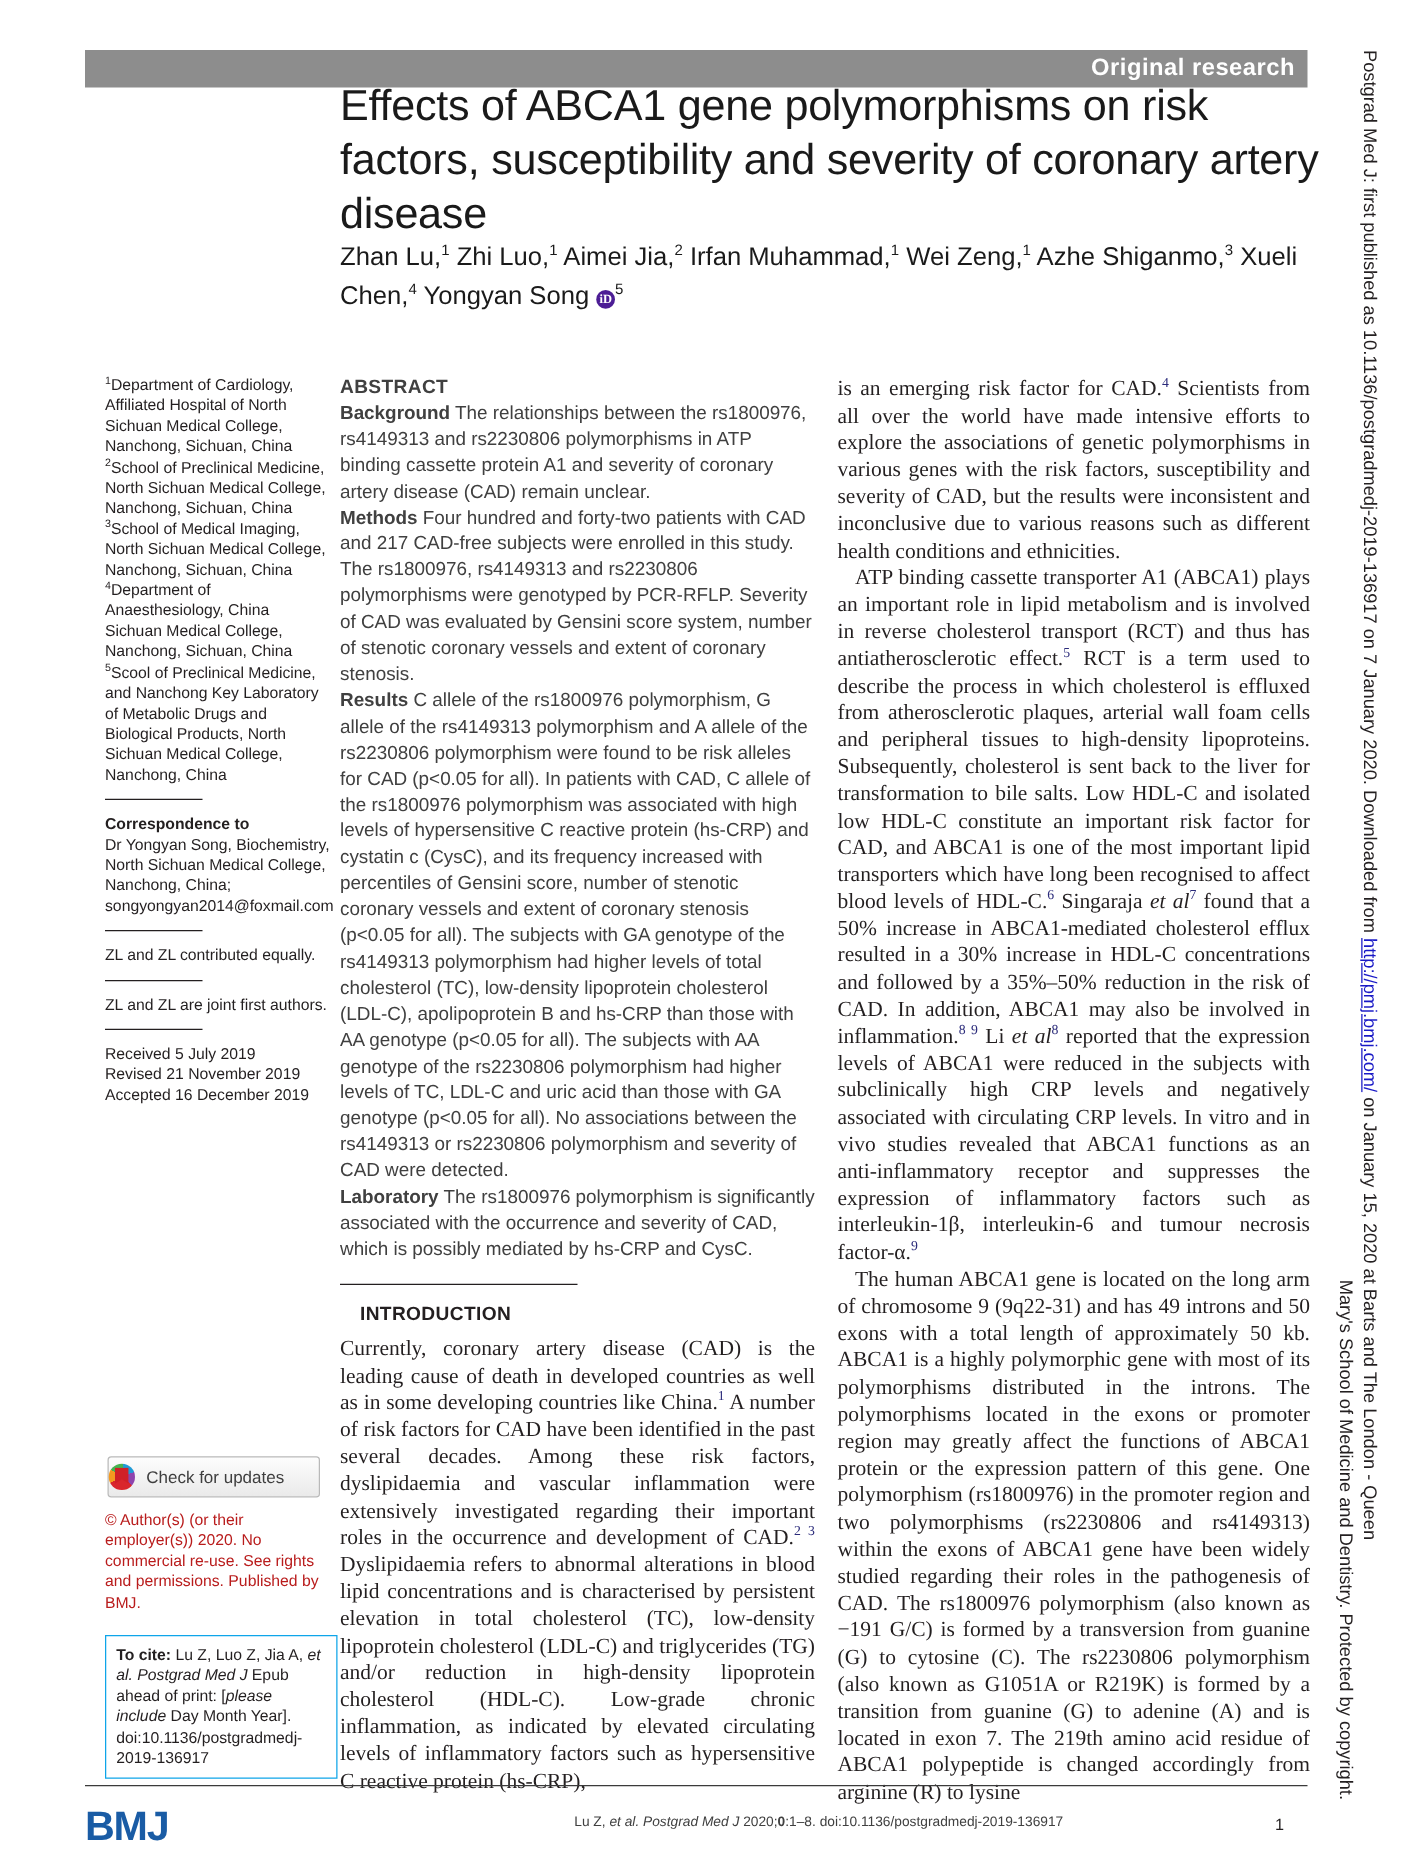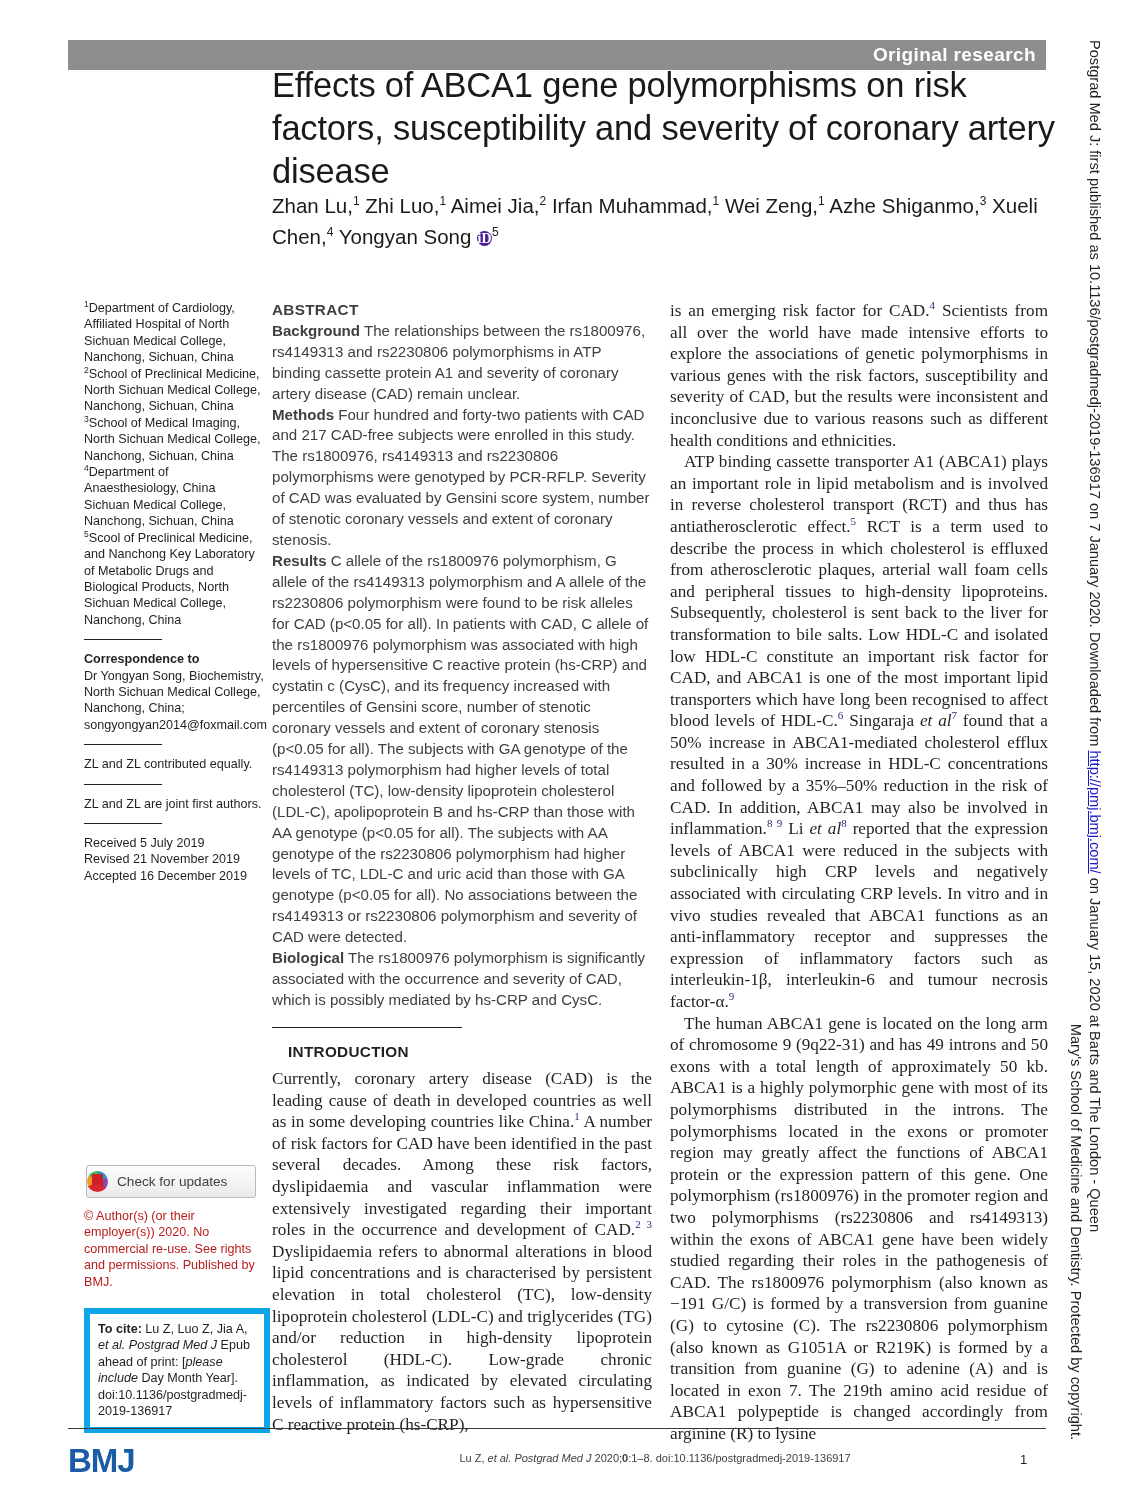--- a/index.html
+++ b/index.html
@@ -59,21 +59,21 @@
     line-height: 31px;
     color: #1a1a1a;
   }
   #authors sup { font-size: 12px; vertical-align: super; line-height: 0; }
   .orcid {
     display: inline-block;
     width: 15px; height: 15px;
     border-radius: 50%;
     background: #4c1d95;
     color: #ffffff;
-    font-size: 14px;
+    font-size: 10px;
     font-weight: bold;
     text-align: center;
     line-height: 15px;
     vertical-align: 1px;
     font-family: "Liberation Serif", serif;
   }
 
   
   #sidebar {
     position: absolute;
@@ -137,21 +137,21 @@
     width: 180px;
     font-size: 12.6px;
     line-height: 16.4px;
     color: #b91c1c;
   }
 
   #tocite {
     position: absolute;
     left: 84px; top: 1308px;
     width: 186px;
-    border: 6px solid #0ea5e9;
+    border: 1px solid #0ea5e9;
     padding: 7px 8px 8px 8px;
     font-size: 12.6px;
     line-height: 16.4px;
     color: #231f20;
   }
   #tocite b { font-weight: bold; }
   #tocite i { font-style: italic; }
 
   
   #footrule {
@@ -319,21 +319,21 @@
 
   <div id="tocite">
     <b>To cite:</b><span> Lu Z, Luo Z, Jia A, </span><i>et al. Postgrad Med J</i><span> Epub ahead of print: [</span><i>please include</i><span> Day Month Year]. doi:10.1136/postgradmedj-2019-136917</span>
   </div>
 
   <div id="col-abstract">
     <h2>ABSTRACT</h2>
     <p><b>Background</b><span>  The relationships between the rs1800976, rs4149313 and rs2230806 polymorphisms in ATP binding cassette protein A1 and severity of coronary artery disease (CAD) remain unclear.</span></p>
     <p><b>Methods</b><span>  Four hundred and forty-two patients with CAD and 217 CAD-free subjects were enrolled in this study. The rs1800976, rs4149313 and rs2230806 polymorphisms were genotyped by PCR-RFLP. Severity of CAD was evaluated by Gensini score system, number of stenotic coronary vessels and extent of coronary stenosis.</span></p>
     <p><b>Results</b><span>  C allele of the rs1800976 polymorphism, G allele of the rs4149313 polymorphism and A allele of the rs2230806 polymorphism were found to be risk alleles for CAD (p&lt;0.05 for all). In patients with CAD, C allele of the rs1800976 polymorphism was associated with high levels of hypersensitive C reactive protein (hs-CRP) and cystatin c (CysC), and its frequency increased with percentiles of Gensini score, number of stenotic coronary vessels and extent of coronary stenosis (p&lt;0.05 for all). The subjects with GA genotype of the rs4149313 polymorphism had higher levels of total cholesterol (TC), low-density lipoprotein cholesterol (LDL-C), apolipoprotein B and hs-CRP than those with AA genotype (p&lt;0.05 for all). The subjects with AA genotype of the rs2230806 polymorphism had higher levels of TC, LDL-C and uric acid than those with GA genotype (p&lt;0.05 for all). No associations between the rs4149313 or rs2230806 polymorphism and severity of CAD were detected.</span></p>
-    <p><b>Biological</b><span>  The rs1800976 polymorphism is significantly associated with the occurrence and severity of CAD, which is possibly mediated by hs-CRP and CysC.</span></p>
+    <p><b>Laboratory</b><span>  The rs1800976 polymorphism is significantly associated with the occurrence and severity of CAD, which is possibly mediated by hs-CRP and CysC.</span></p>
     <div class="abs-rule"></div>
   </div>
 
   <div id="intro-head">INTRODUCTION</div>
 
   <div id="col-left-body" class="bodycol">
     <p><span>Currently, coronary artery disease (CAD) is the leading cause of death in developed countries as well as in some developing countries like China.</span><sup>1</sup><span> A number of risk factors for CAD have been identified in the past several decades. Among these risk factors, dyslipidaemia and vascular inflammation were extensively investigated regarding their important roles in the occurrence and development of CAD.</span><sup>2 3</sup><span> Dyslipidaemia refers to abnormal alterations in blood lipid concentrations and is characterised by persistent elevation in total cholesterol (TC), low-density lipoprotein cholesterol (LDL-C) and triglycerides (TG) and/or reduction in high-density lipoprotein cholesterol (HDL-C). Low-grade chronic inflammation, as indicated by elevated circulating levels of inflammatory factors such as hypersensitive C reactive protein (hs-CRP),</span></p>
   </div>
 
   <div id="col-right-body" class="bodycol">

